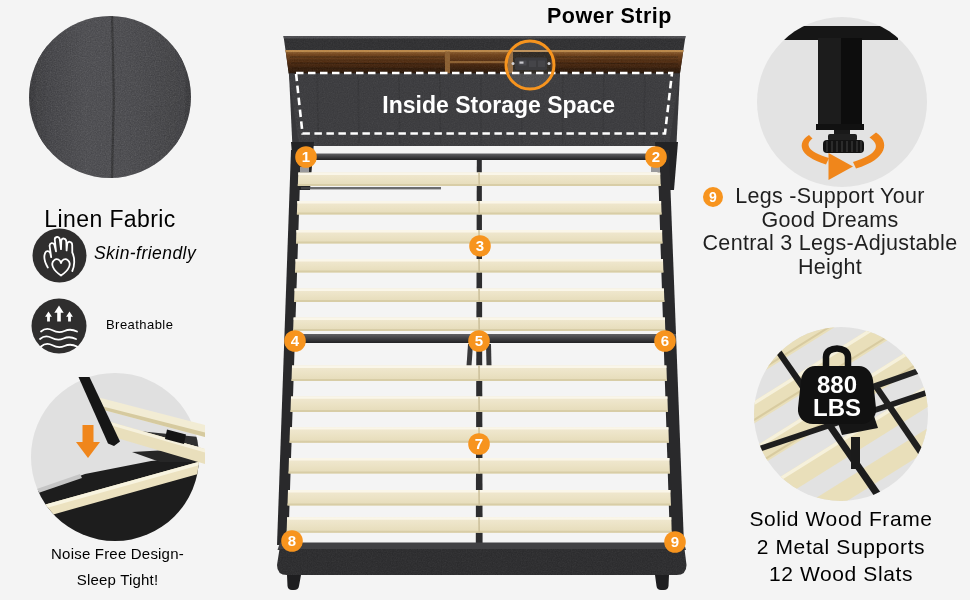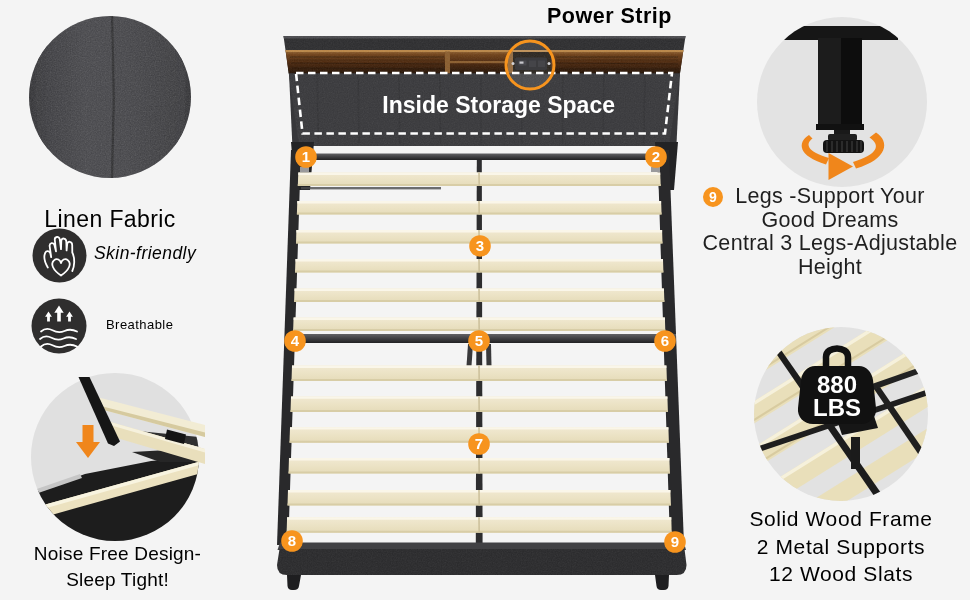--- a/index.html
+++ b/index.html
@@ -423,21 +423,21 @@
         <text x="675" y="547.2" font-size="15" font-weight="bold" fill="#fff" text-anchor="middle" font-family="Liberation Sans, sans-serif">9</text>
       </g>
 </svg>
 
 <div class="lbl" style="left:0;top:206px;width:220px;text-align:center;font-size:23px;font-weight:500;letter-spacing:0.4px;">Linen Fabric</div>
 
 <div class="lbl" style="left:94px;top:243px;font-size:17.5px;letter-spacing:0.45px;font-style:italic;">Skin-friendly</div>
 
 <div class="lbl" style="left:94px;top:317px;font-size:13px;letter-spacing:0.45px;margin-left:12px;">Breathable</div>
 
-<div class="lbl" style="left:0;top:541px;width:235px;text-align:center;font-size:19px;font-weight:500;line-height:26px;letter-spacing:0.2px;">Noise Free Design-<br>Sleep Tight!</div>
+<div class="lbl" style="left:0;top:541px;width:235px;text-align:center;font-size:15px;font-weight:500;line-height:26px;letter-spacing:0.2px;">Noise Free Design-<br>Sleep Tight!</div>
 
 <div class="lbl" style="left:547px;top:4px;font-size:21.5px;font-weight:bold;letter-spacing:0.5px;">Power Strip</div>
 
 <div class="lbl" style="left:330px;top:92px;width:285px;text-align:right;font-size:23px;font-weight:bold;color:#fff;">Inside Storage Space</div>
 
 <div class="lbl" style="left:703px;top:187px;width:20px;height:20px;line-height:20px;border-radius:50%;background:#f7941e;color:#fff;font-size:14px;font-weight:bold;text-align:center;">9</div>
 
 <div class="lbl" style="left:693px;top:185px;width:274px;text-align:center;font-size:21.5px;font-weight:500;line-height:23.7px;color:#1f1f1f;letter-spacing:0.3px;">Legs -Support Your<br>Good Dreams<br>Central 3 Legs-Adjustable<br>Height</div>
 
 <div class="lbl" style="left:706px;top:505px;width:270px;text-align:center;font-size:21px;font-weight:500;line-height:27.5px;letter-spacing:0.6px;">Solid Wood Frame<br>2 Metal Supports<br>12 Wood Slats</div>

